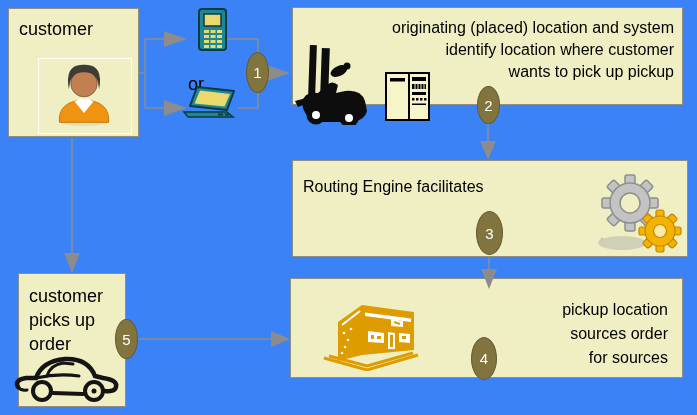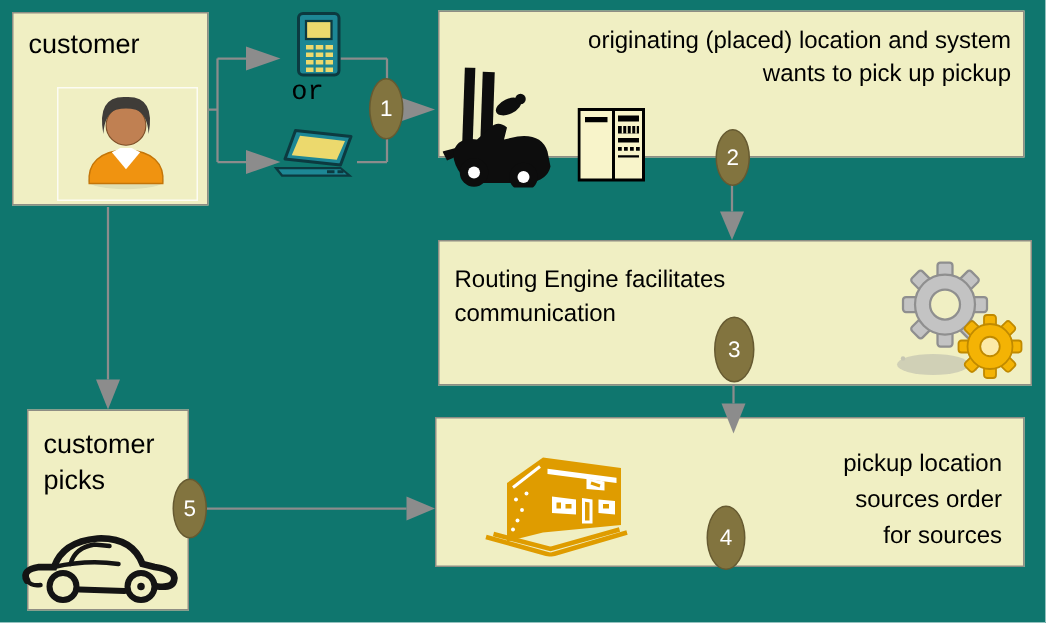--- a/index.html
+++ b/index.html
@@ -1,17 +1,17 @@
 <!DOCTYPE html>
 <html style="--box-fill: #f0efc3; --box-border: #8e8e84; --badge-fill: #82743f; --badge-text: #ffffff; --arrow: #8c8c8c; --text: #000000; --device-teal: #1d8795; --device-screen: #ecd96d; --store-orange: #df9c00; --gear-gray: #c3c3c3; --gear-yellow: #f4b304;"><head>
 <meta charset="utf-8">
 <style>
   html,body{margin:0;padding:0;background:#fff;}
   .canvas{
-    position:relative;width:697px;height:415px;background:#0f766e;overflow:hidden;
+    position:relative;width:697px;height:415px;background:#3b82f6;overflow:hidden;
     font-family:"Liberation Sans","DejaVu Sans",sans-serif;color:var(--text,#000);
   }
   .node{
     position:absolute;box-sizing:border-box;z-index:1;
     background:var(--box-fill,#f0efc3);
     border:1px solid var(--box-border,#8e8e84);
   }
   .ln{white-space:nowrap;}
   .node-places{left:8px;top:8px;width:131px;height:129px;padding:8px 0 0 10px;font-size:18px;line-height:24px;}
   .node-originating{left:292px;top:7px;width:391px;height:98px;text-align:right;padding:9px 8px 0 0;font-size:16px;line-height:22px;}
@@ -27,21 +27,21 @@
   }
   .badge-1{left:246px;top:52px;width:23px;height:41px;}
   .badge-2{left:477px;top:86px;width:23px;height:38px;}
   .badge-3{left:476px;top:211px;width:27px;height:44px;}
   .badge-4{left:471px;top:337px;width:26px;height:43px;}
   .badge-5{left:115px;top:319px;width:23px;height:40px;}
   .icon{position:absolute;line-height:0;}
   .person-frame{left:29px;top:49px;width:90px;height:72px;border:1px solid rgba(255,255,255,.8);padding:1px;}
   .phone-pos{left:196px;top:8px;z-index:3;}
   .laptop-pos{left:182px;top:86px;z-index:3;}
-  .or-label{position:absolute;left:188px;top:52px;width:34px;text-align:center;font-size:18px;z-index:3;font-family:Liberation Mono, monospace;}
+  .or-label{position:absolute;left:188px;top:74px;width:34px;font-size:18px;z-index:3;}
   .forklift-pos{left:2px;top:37px;}
   .server-pos{left:92px;top:64px;}
   .gears-pos{left:301px;top:8px;}
   .store-pos{left:30px;top:16px;}
   .car-pos{left:-6px;top:75px;}
 </style>
 </head>
 <body>
 
 <div class="canvas">
@@ -105,20 +105,21 @@
       <polygon points="15,1 52,5 45,24 8,20" style="fill:var(--device-teal,#1d8795)" stroke="#0c3a40" stroke-width="2" stroke-linejoin="round"></polygon>
       <polygon points="18,4.5 48,8 42.5,20.5 12.5,17.5" style="fill:var(--device-screen,#ecd96d)"></polygon>
       <polygon points="2,26 45,26 51,31 6,31" style="fill:var(--device-teal,#1d8795)" stroke="#0c3a40" stroke-width="1.5"></polygon>
       <rect x="36" y="27.5" width="5" height="2" fill="#0c3a40"></rect>
         <rect x="43" y="27.5" width="4" height="2" fill="#0c3a40"></rect>
     </svg>
   </span>
 
   <div class="node node-originating">
     <div class="ln">originating (placed) location and system</div>
+    <div class="ln">identify location where customer</div>
     <div class="ln">wants to pick up pickup</div>
     <span class="icon forklift-pos">
       <svg width="74" height="80" viewBox="0 0 74 80">
         <g fill="#0d0d0d">
           <polygon points="0,56 15,52 15,57 3,62"></polygon>
           <rect x="14" y="0" width="7" height="52" transform="rotate(2 17 26)"></rect>
           <rect x="26" y="3" width="8" height="49" transform="rotate(2 30 27)"></rect>
           <ellipse cx="44" cy="26" rx="9" ry="5" transform="rotate(-25 44 26)"></ellipse>
           <circle cx="52" cy="21" r="3.5"></circle>
           <path d="M7 58 Q9 46 23 48 L32 40 Q37 35 43 40 L41 48 L50 46 Q66 44 70 56 L72 66 Q70 75 58 77 L24 77 Q9 74 7 58 Z"></path>
@@ -149,21 +150,20 @@
           <rect x="35" y="26" width="2.5" height="2.5"></rect>
             <rect x="39" y="26" width="2.5" height="2.5"></rect>
         </g>
         <rect x="27" y="31.5" width="14" height="1.5" fill="#000"></rect>
       </svg>
     </span>
   </div>
 
   <div class="node node-routing">
     <div class="ln">Routing Engine facilitates</div>
-    <div class="ln">communication</div>
     <span class="icon gears-pos">
       <svg width="92" height="88" viewBox="0 0 92 88">
         <ellipse cx="28" cy="74" rx="24" ry="7" fill="#c6c6b2" opacity="0.75"></ellipse>
         <circle cx="8" cy="70" r="1.5" fill="#c6c6b2"></circle>
           <circle cx="56" cy="77" r="1.5" fill="#c6c6b2"></circle>
         <g transform="translate(36,34)">
           <g style="fill:var(--gear-gray,#c3c3c3)" stroke="#8f8f8f" stroke-width="1.5">
             <rect x="-5" y="-28" width="10" height="12" rx="2"></rect>
             <rect x="-5" y="-28" width="10" height="12" rx="2" transform="rotate(45)"></rect>
             <rect x="-5" y="-28" width="10" height="12" rx="2" transform="rotate(90)"></rect>
@@ -227,21 +227,22 @@
             <rect x="56" y="41" width="4" height="3"></rect>
           <rect x="81" y="41" width="4" height="3"></rect>
         </g>
         <path d="M73 27 L79 29" style="stroke:var(--store-orange,#df9c00)" stroke-width="2"></path>
       </svg>
     </span>
   </div>
 
   <div class="node node-picksup">
     <div class="ln">customer</div>
-    <div class="ln">picks</div>
+    <div class="ln">picks up</div>
+    <div class="ln">order</div>
     <span class="icon car-pos">
       <svg width="112" height="56" viewBox="0 0 112 56">
         <g stroke="#141414" fill="none" stroke-linecap="round">
           <path d="M5 38 Q1 31 13 29 L23 29 Q29 12 52 10 Q75 9 82 27 L90 29 Q105 31 103 38 Q102 43 92 42" stroke-width="4.5"></path>
           <path d="M23 29 Q45 24 66 27" stroke-width="3"></path>
           <path d="M34 27 Q37 16 50 14 L60 15" stroke-width="3"></path>
           <path d="M40 44 L70 45" stroke-width="4"></path>
           <circle cx="29" cy="42" r="9" stroke-width="4"></circle>
           <circle cx="81" cy="42" r="9" stroke-width="4"></circle>
           <path d="M5 38 Q8 42 14 41" stroke-width="3"></path>

